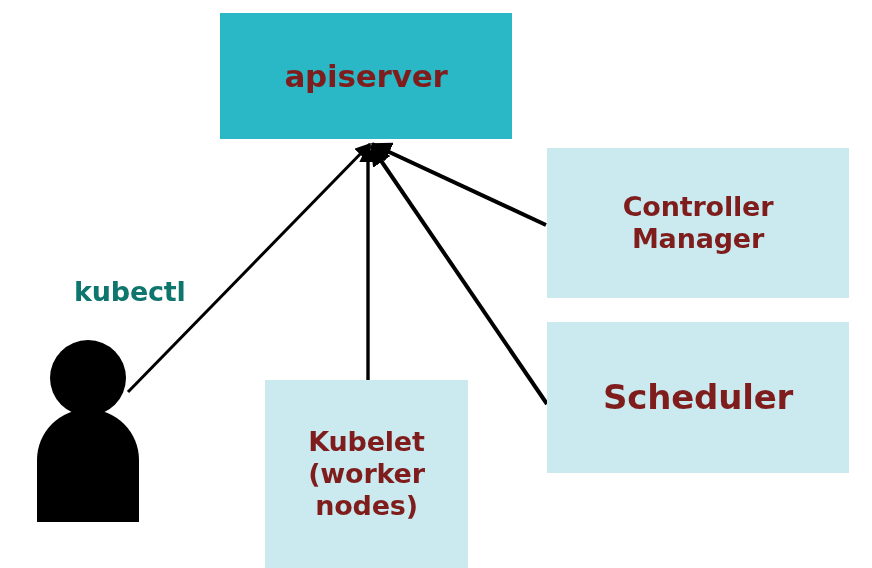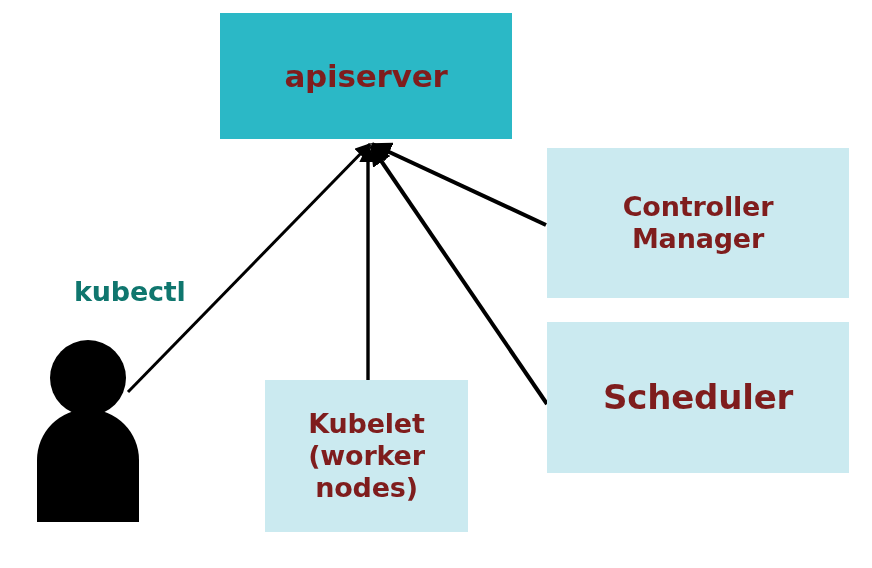--- a/index.html
+++ b/index.html
@@ -66,21 +66,21 @@
     width: 302px;
     height: 151px;
     background: #cbeaf0;
     font-size: 34px;
   }
   
   #node-kubelet {
     left: 265px;
     top: 380px;
     width: 203px;
-    height: 152px;
+    height: 188px;
     background: #cbeaf0;
     font-size: 27px;
   }
 
   
   #label-kubectl {
     position: absolute;
     left: 74px;
     top: 256px;
     width: 190px;

